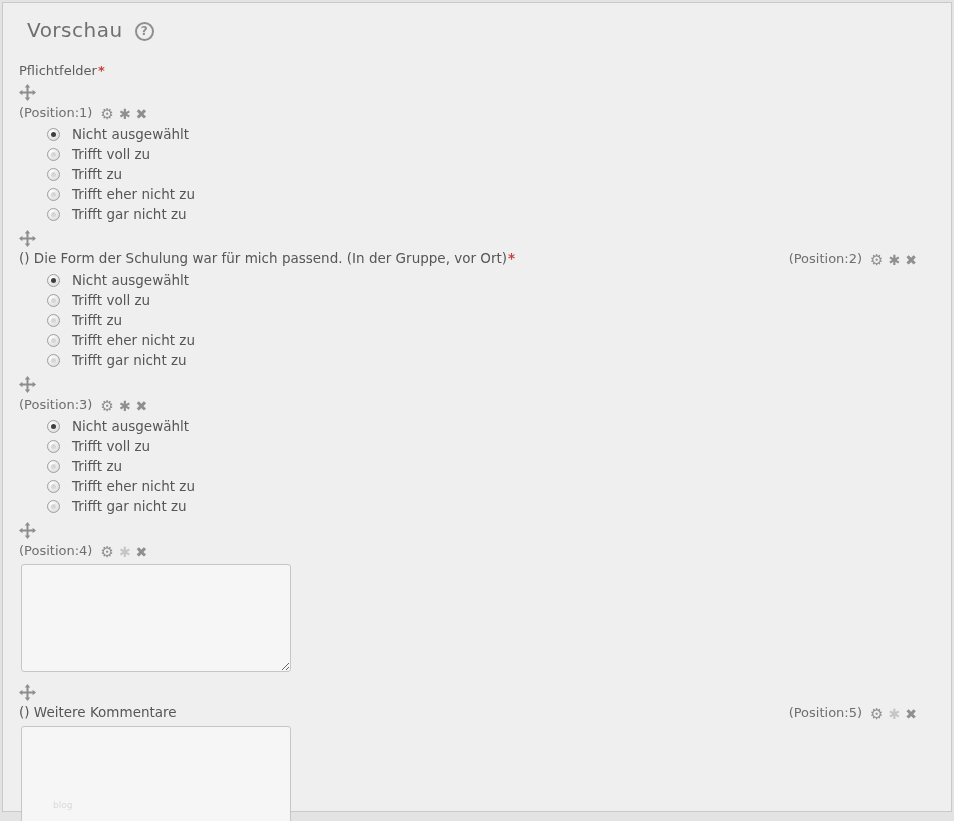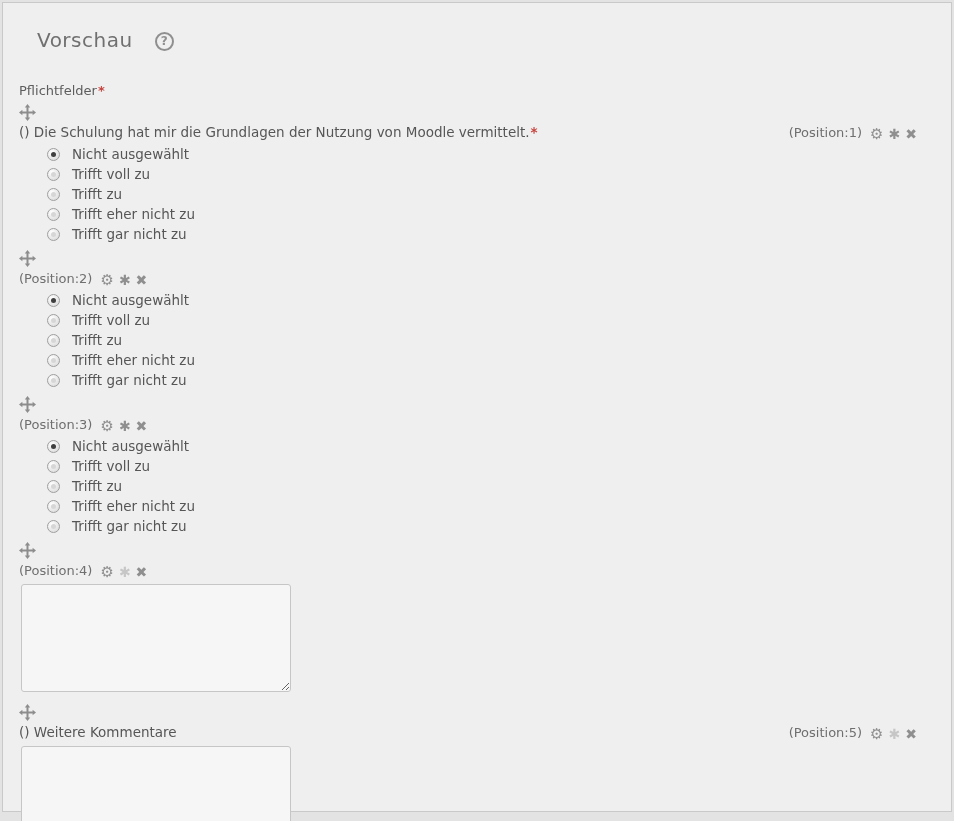--- a/index.html
+++ b/index.html
@@ -24,21 +24,21 @@
   .panel-header {
     display: flex;
     align-items: center;
     gap: 8px;
     padding: 11px 0 0 20px;
   }
   .page-title {
     font-size: 20px;
     color: #707070;
     font-weight: normal;
-    margin: 14px;
+    margin: 4px;
     letter-spacing: 0.5px;
   }
   .help-icon {
     display: inline-flex;
     align-items: center;
     justify-content: center;
     width: 15px;
     height: 15px;
     border: 2px solid #8f8f8f;
     border-radius: 50%;
@@ -185,21 +185,20 @@
       <g fill="#8d8d8d">
         <path d="M8.5 0 L11.2 3.4 L5.8 3.4 Z"></path>
         <path d="M8.5 17 L11.2 13.6 L5.8 13.6 Z"></path>
         <path d="M0 8.5 L3.4 5.8 L3.4 11.2 Z"></path>
         <path d="M17 8.5 L13.6 5.8 L13.6 11.2 Z"></path>
         <rect x="7.5" y="2.5" width="2" height="12"></rect>
         <rect x="2.5" y="7.5" width="12" height="2"></rect>
       </g>
     </svg>
     <div class="qheader">
-      <span class="qlabel"><span class="qtext">() Die Schulung hat mir die Grundlagen der Nutzung von Moodle vermittelt.</span><span class="req-star qreq">*</span></span>
       <span class="qtools">
         <span class="pos">(Position:1)</span>
         <span class="tool gear">⚙</span>
         <span class="tool reqtoggle">✱</span>
         <span class="tool del">✖</span>
       </span>
     </div>
     <div class="qbody">
           <div class="opt-list">
             <label class="opt-row">
@@ -230,20 +229,21 @@
       <g fill="#8d8d8d">
         <path d="M8.5 0 L11.2 3.4 L5.8 3.4 Z"></path>
         <path d="M8.5 17 L11.2 13.6 L5.8 13.6 Z"></path>
         <path d="M0 8.5 L3.4 5.8 L3.4 11.2 Z"></path>
         <path d="M17 8.5 L13.6 5.8 L13.6 11.2 Z"></path>
         <rect x="7.5" y="2.5" width="2" height="12"></rect>
         <rect x="2.5" y="7.5" width="12" height="2"></rect>
       </g>
     </svg>
     <div class="qheader">
+      <span class="qlabel"><span class="qtext">() Die Form der Schulung war für mich passend. (In der Gruppe, vor Ort)</span><span class="req-star qreq">*</span></span>
       <span class="qtools">
         <span class="pos">(Position:2)</span>
         <span class="tool gear">⚙</span>
         <span class="tool reqtoggle">✱</span>
         <span class="tool del">✖</span>
       </span>
     </div>
     <div class="qbody">
           <div class="opt-list">
             <label class="opt-row">

